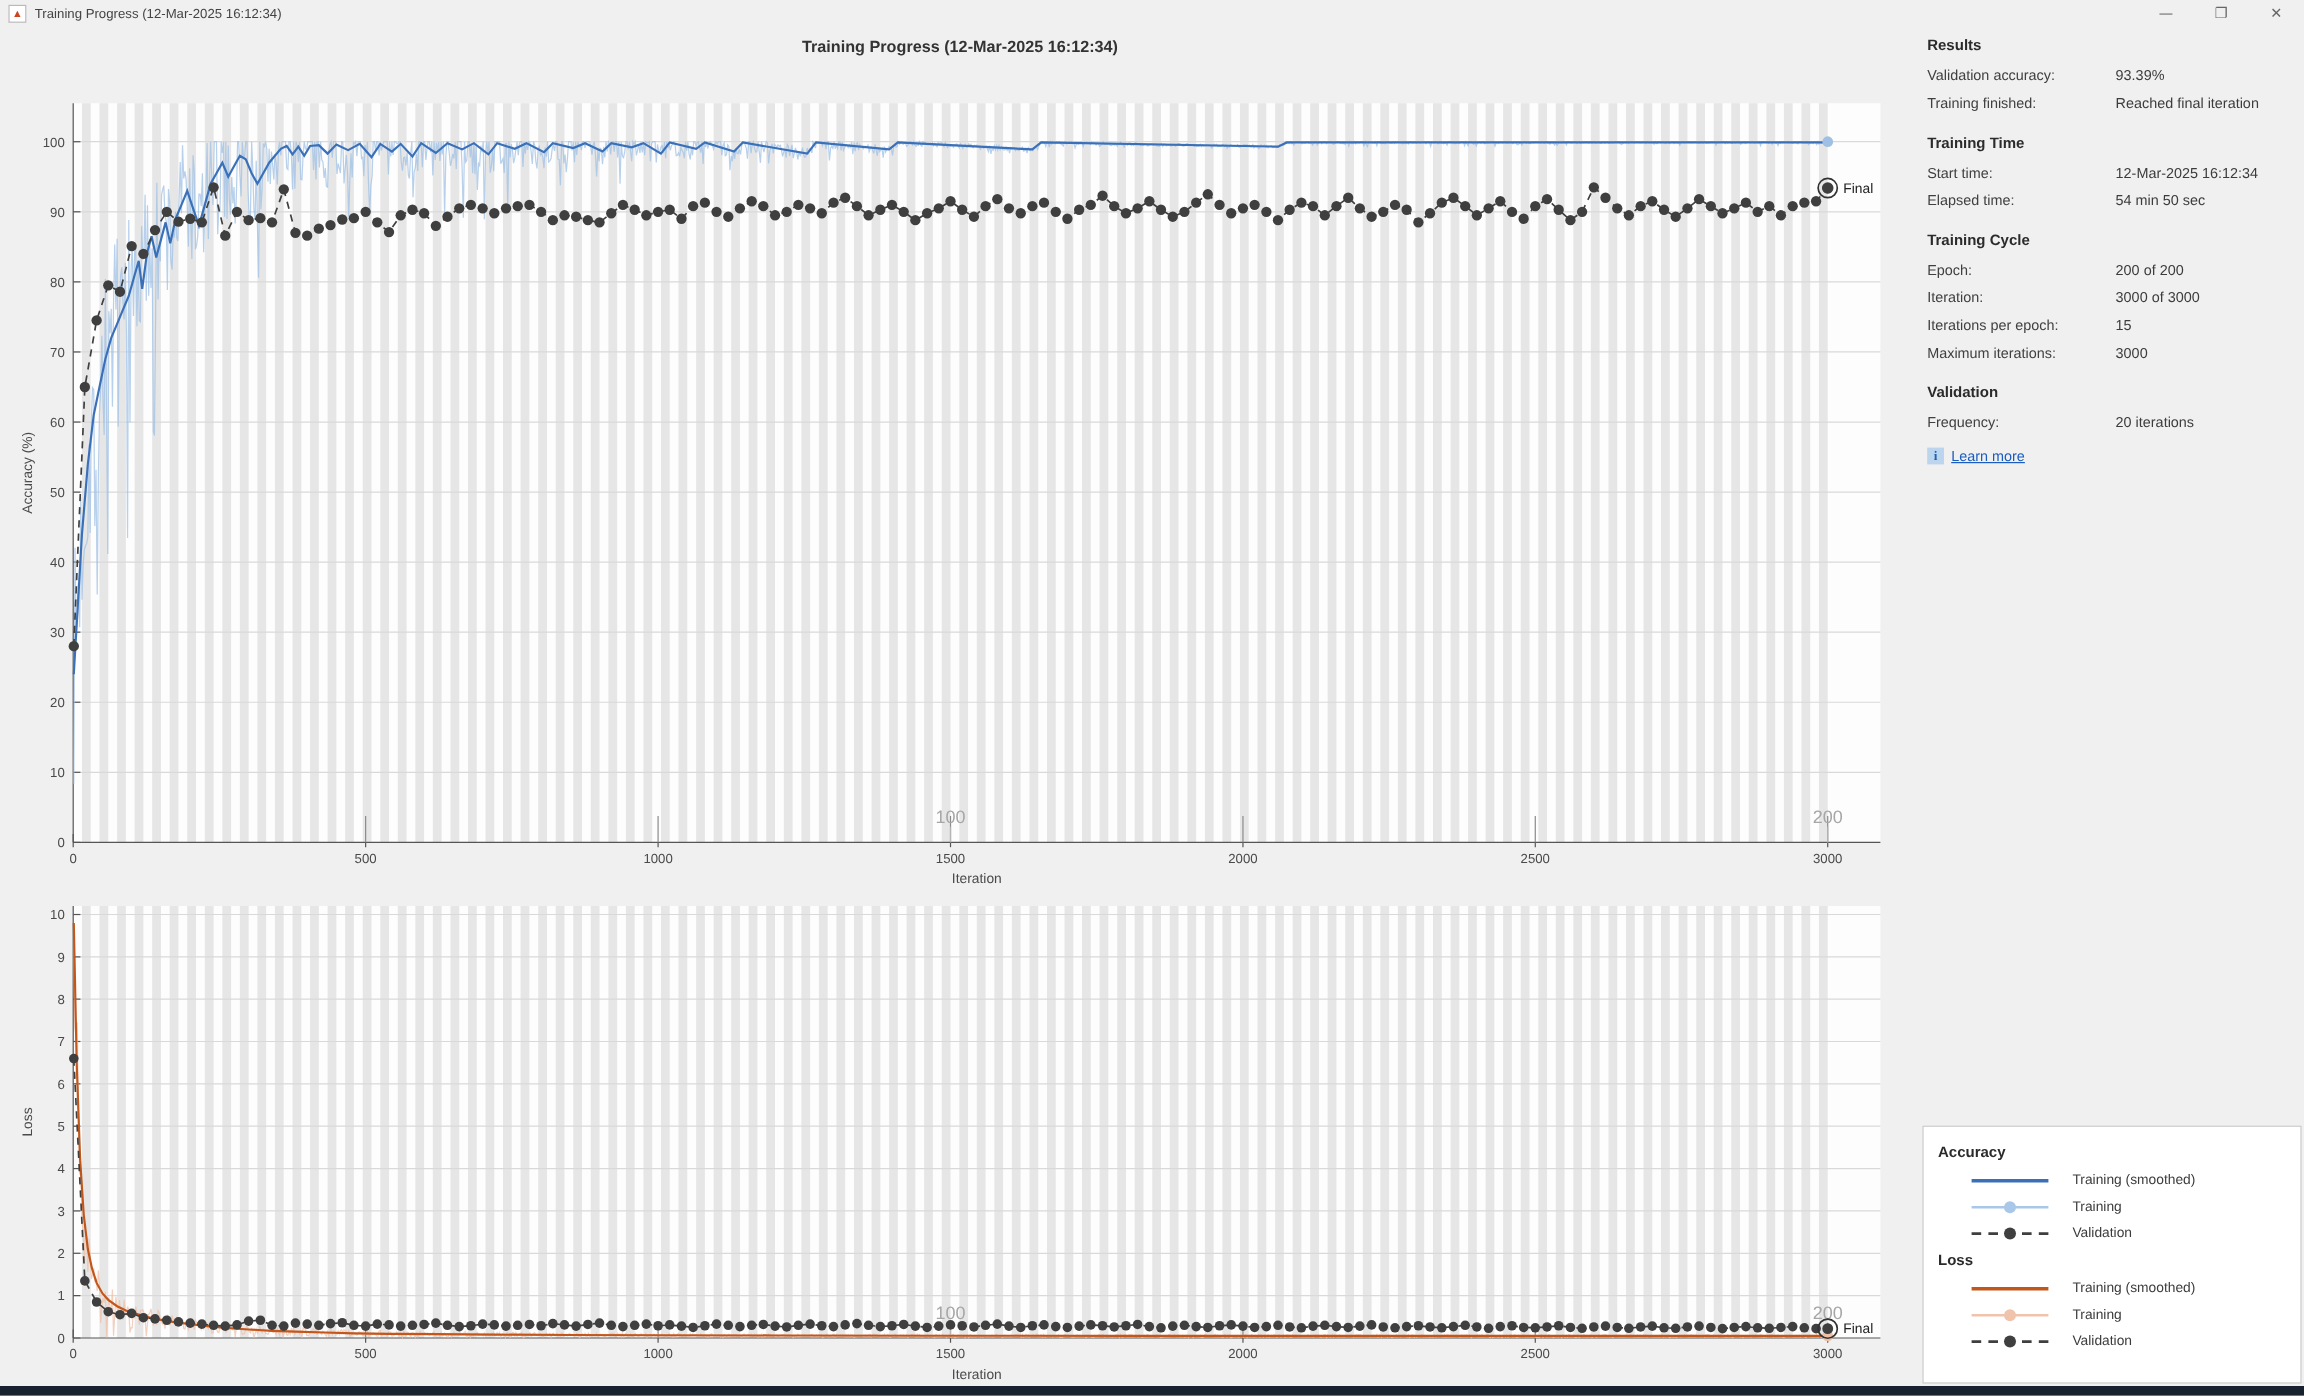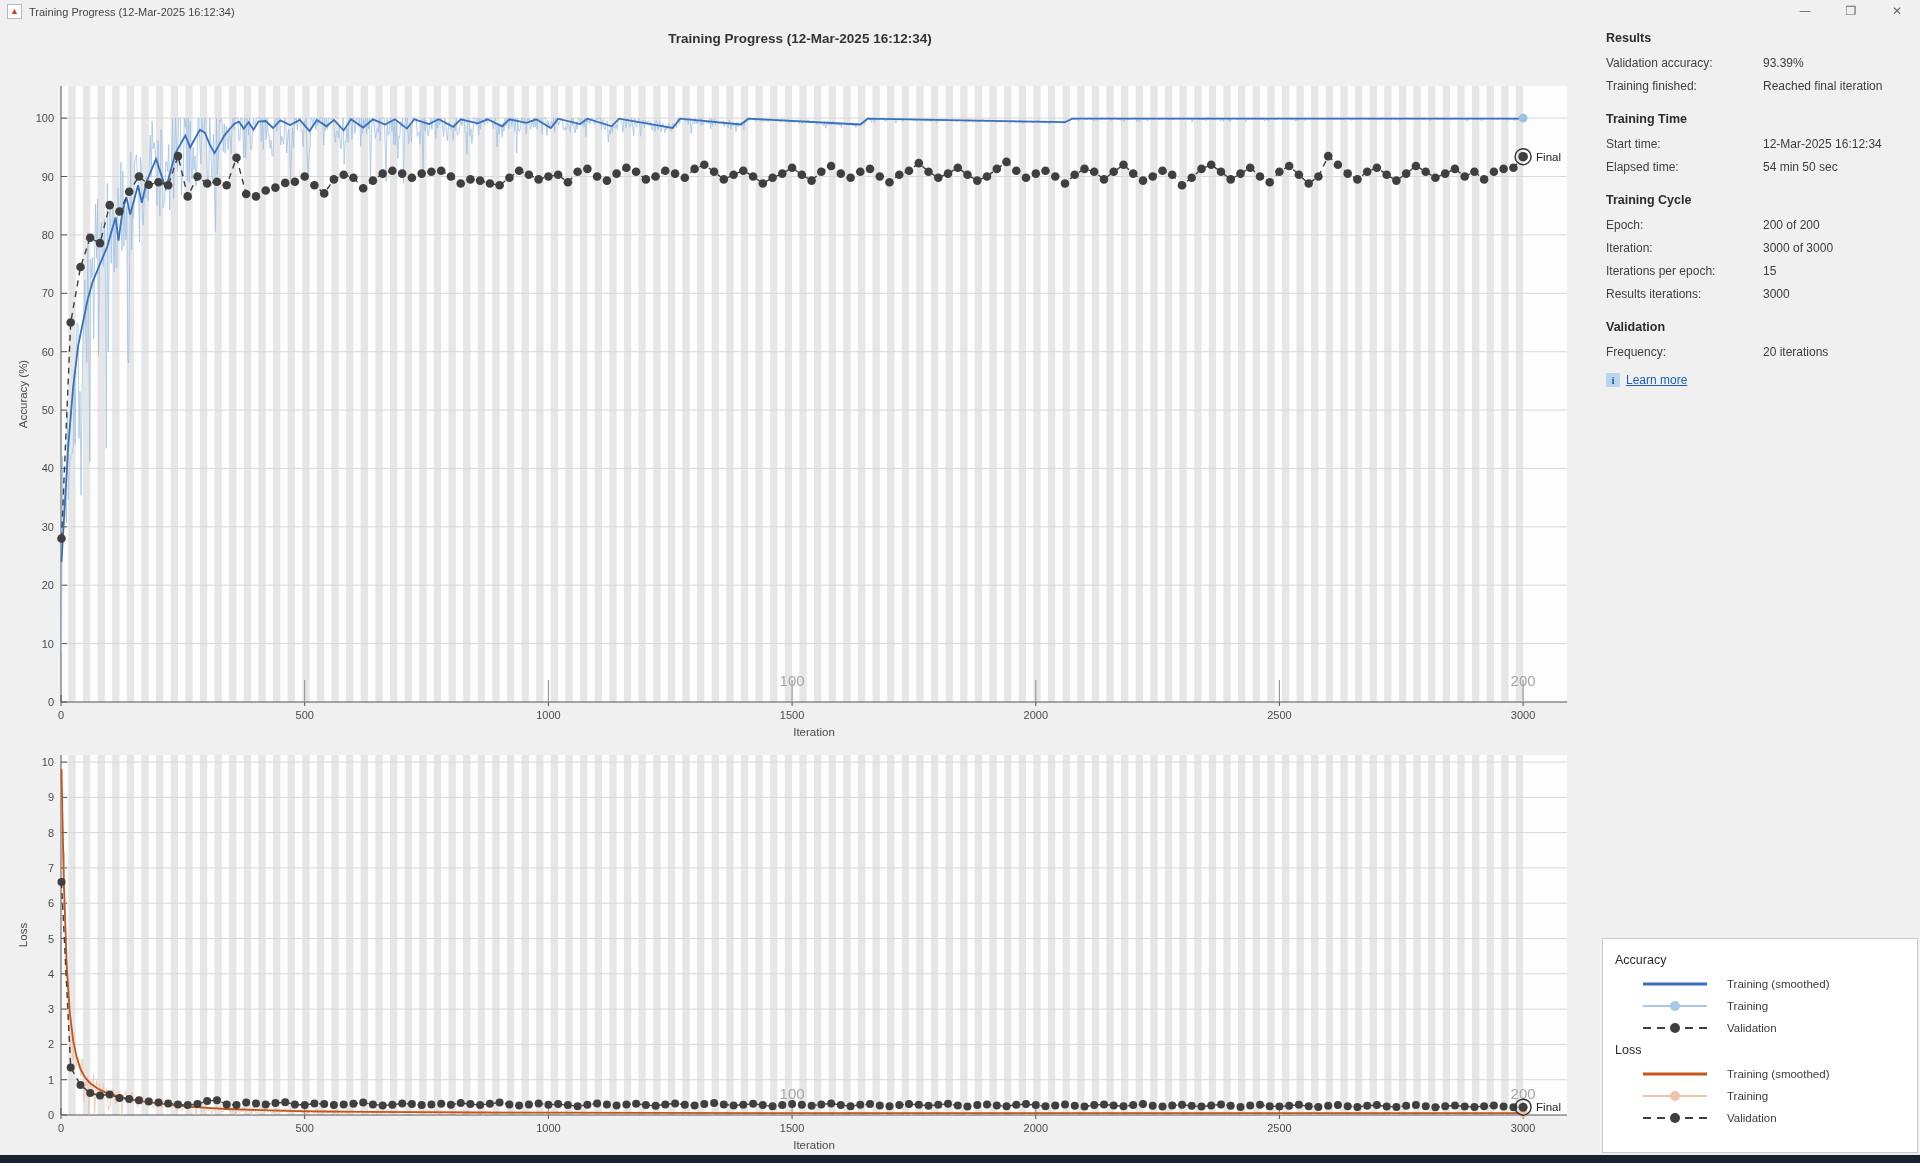--- a/index.html
+++ b/index.html
@@ -33,21 +33,21 @@
   .panel-row .val { color:#3c3c3c; }
   .learn-more-row { margin-top:10px; display:flex; align-items:center; }
   .info-icon { width:14px; height:14px; background:#bcd5ee; color:#1b62b5; font-weight:bold;
     font-size:11px; text-align:center; line-height:14px; margin-right:6px;
     font-family:"Liberation Serif", serif; }
   .learn-more-link { color:#1a5dbf; text-decoration:underline; font-size:12px; cursor:pointer; }
 
   
   .legend-box { position:absolute; left:1602px; top:938px; width:316px; height:215px;
     background:#ffffff; border:1px solid #c9c9c9; padding:10px 0 0 12px; }
-  .legend-group-title { font-size:12.5px; font-weight:normal; color:#2b2b2b; margin:4px 0 6px 0; }
+  .legend-group-title { font-size:12.5px; font-weight:bold; color:#2b2b2b; margin:4px 0 6px 0; }
   .legend-row { display:flex; align-items:center; height:22px; padding-left:26px; }
   .legend-row svg { flex:0 0 70px; }
   .legend-label { font-size:11.5px; color:#3c3c3c; margin-left:16px; }
 
   .bottom-strip { position:absolute; left:0; bottom:0; width:1920px; height:8px; background:#17222e; }
 </style>
 </head>
 <body>
 
 <div class="titlebar">
@@ -751,21 +751,21 @@
         </div>
         <div class="panel-row">
           <span class="lbl">Iteration:</span>
           <span class="val">3000 of 3000</span>
         </div>
         <div class="panel-row">
           <span class="lbl">Iterations per epoch:</span>
           <span class="val">15</span>
         </div>
         <div class="panel-row">
-          <span class="lbl">Results iterations:</span>
+          <span class="lbl">Maximum iterations:</span>
           <span class="val">3000</span>
         </div>
       </div>
       <div class="panel-section">
         <h3>Validation</h3>
         <div class="panel-row">
           <span class="lbl">Frequency:</span>
           <span class="val">20 iterations</span>
         </div>
       </div>

